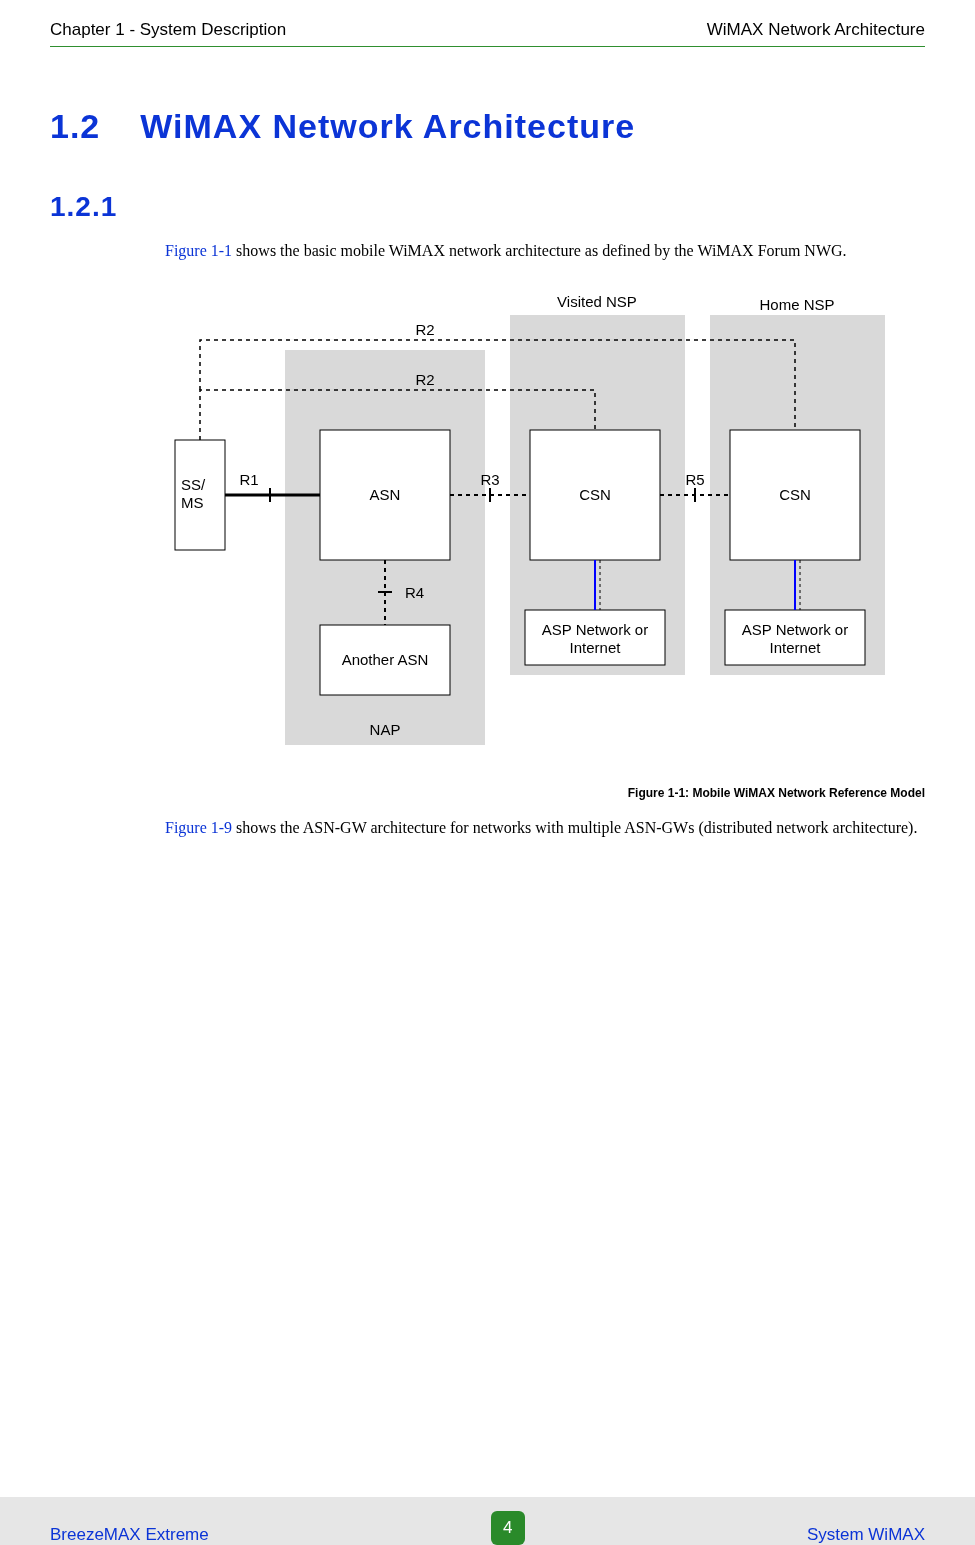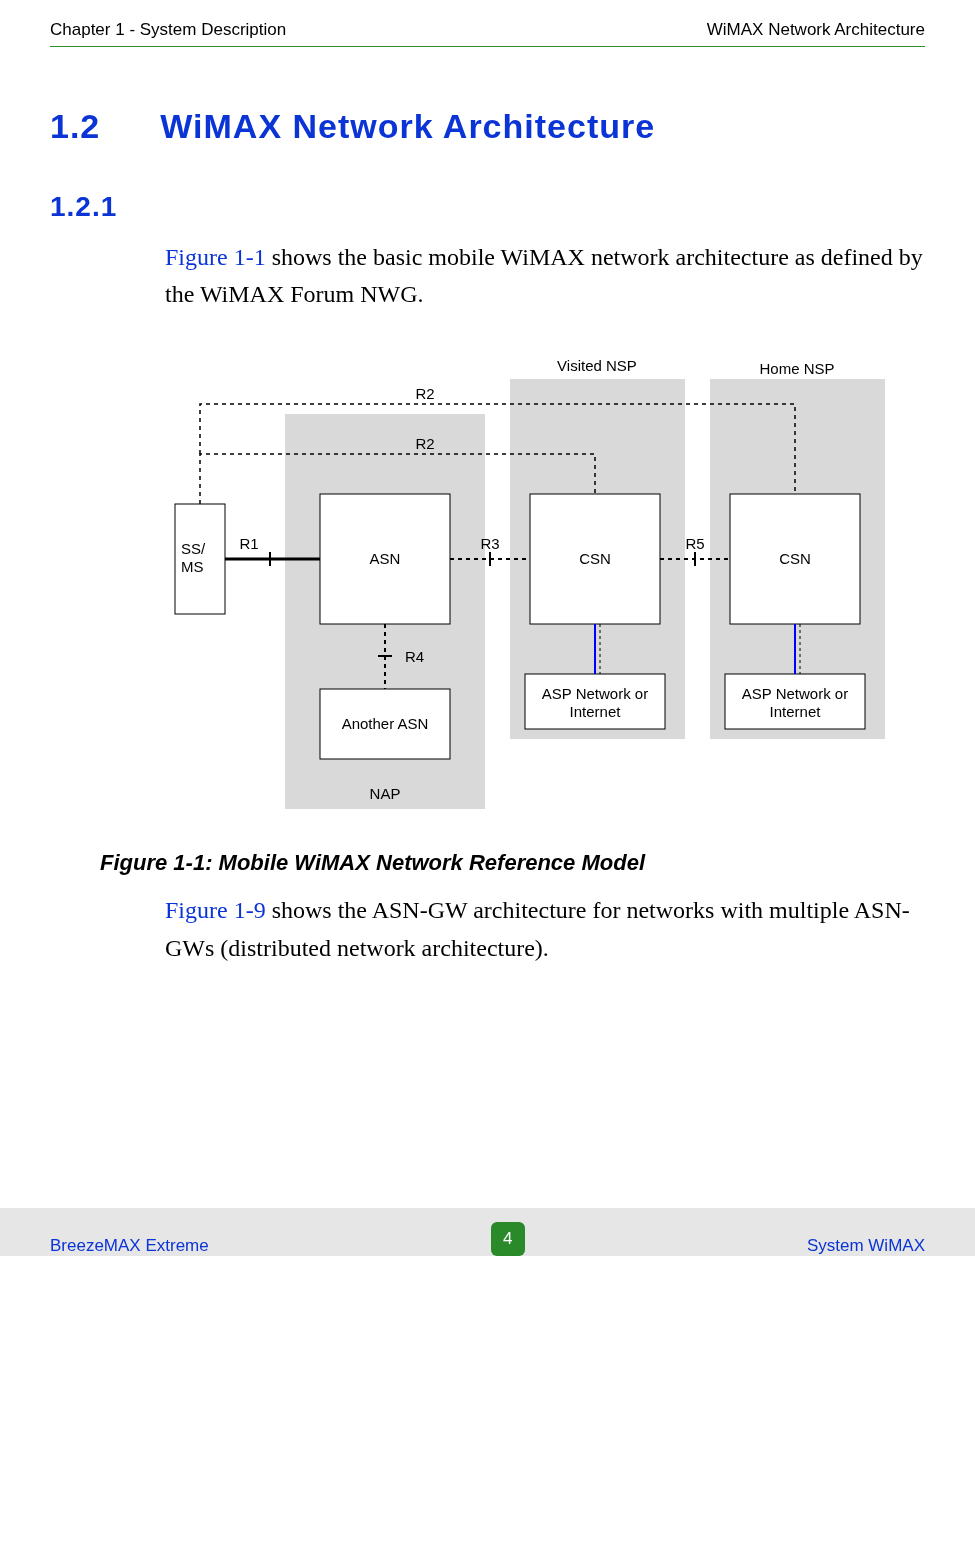--- a/index.html
+++ b/index.html
@@ -7,74 +7,73 @@
     padding: 0;
     width: 975px;
     height: 1545px;
     background: #fff;
     font-family: Georgia, "Times New Roman", serif;
     color: #000;
     position: relative;
   }
   .page {
     width: 975px;
-    height: 1256px;
+    height: 1545px;
     position: relative;
     box-sizing: border-box;
     padding: 20px 50px 0 50px;
   }
 
   
   .runhead {
     display: flex;
     justify-content: space-between;
     font-family: Arial, Helvetica, sans-serif;
     font-size: 17px;
     color: #000;
     padding-bottom: 6px;
     border-bottom: 1px solid #2f8f2f;
   }
 
   
   .h2-row, .h3-row {
     display: flex;
     align-items: baseline;
-    gap: 60px;
+    gap: 40px;
     color: #0b34d6;
     font-family: Arial, Helvetica, sans-serif;
     font-weight: 700;
     letter-spacing: 1px;
   }
   .h2-row { font-size: 34px; margin-top: 60px; }
   .h3-row { font-size: 28px; margin-top: 45px; text-align: right; }
 
   .body-text {
-    font-size: 24px;
+    font-size: 16px;
     line-height: 1.55;
     margin-top: 16px;
     margin-left: 115px;
     max-width: 760px;
   }
   .xref { color: #0b34d6; }
 
   
   .figure-wrap {
-    margin-top: 41px;
+    margin-top: 26px;
     margin-left: 115px;
   }
   .figure-wrap svg { display: block; }
 
   .fig-caption {
     font-family: Arial, Helvetica, sans-serif;
-    font-size: 22px;
+    font-size: 12px;
     font-weight: 700;
-    text-align: left;
+    text-align: right;
     margin-top: 6px;
     margin-left: 50px;
-    font-style: italic;
   }
 
   
   .footer {
     position: absolute;
     left: 0;
     right: 0;
     bottom: 0;
     height: 48px;
     background: #e6e6e6;

